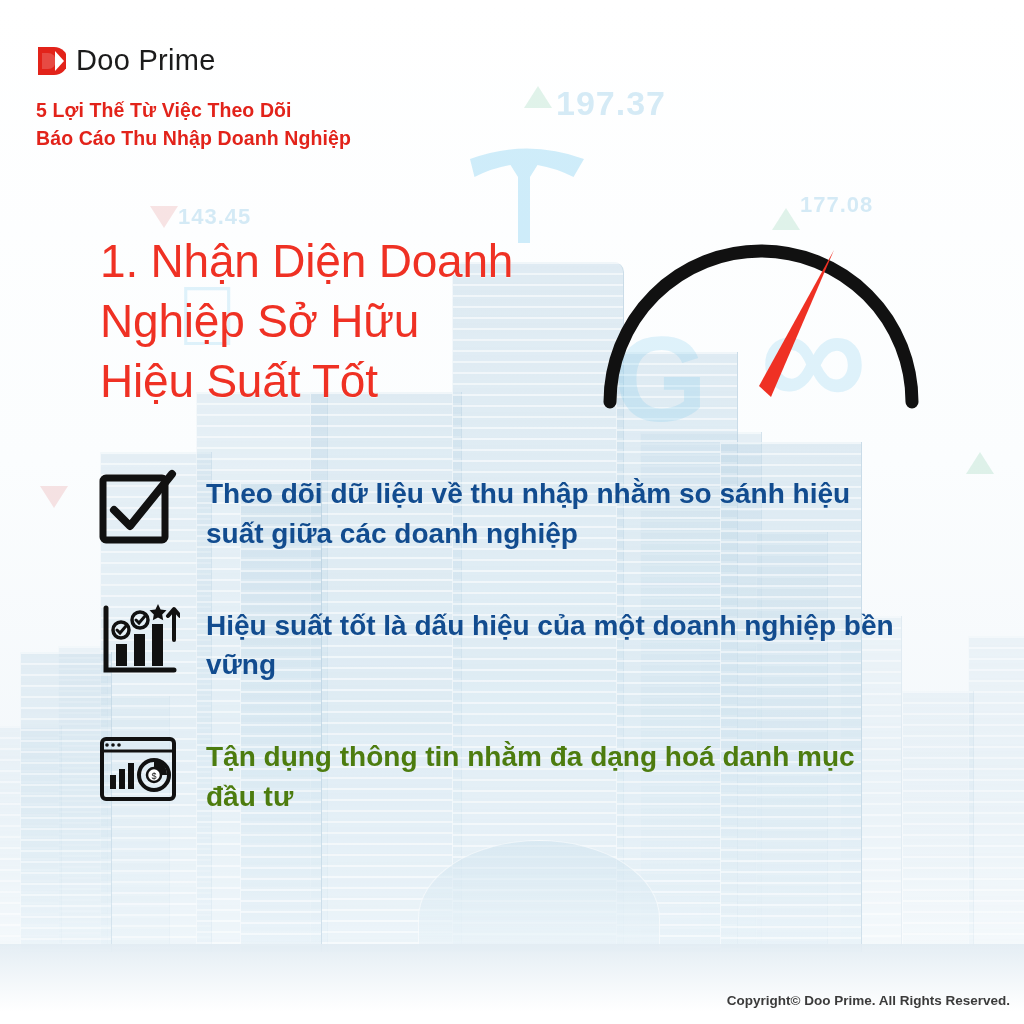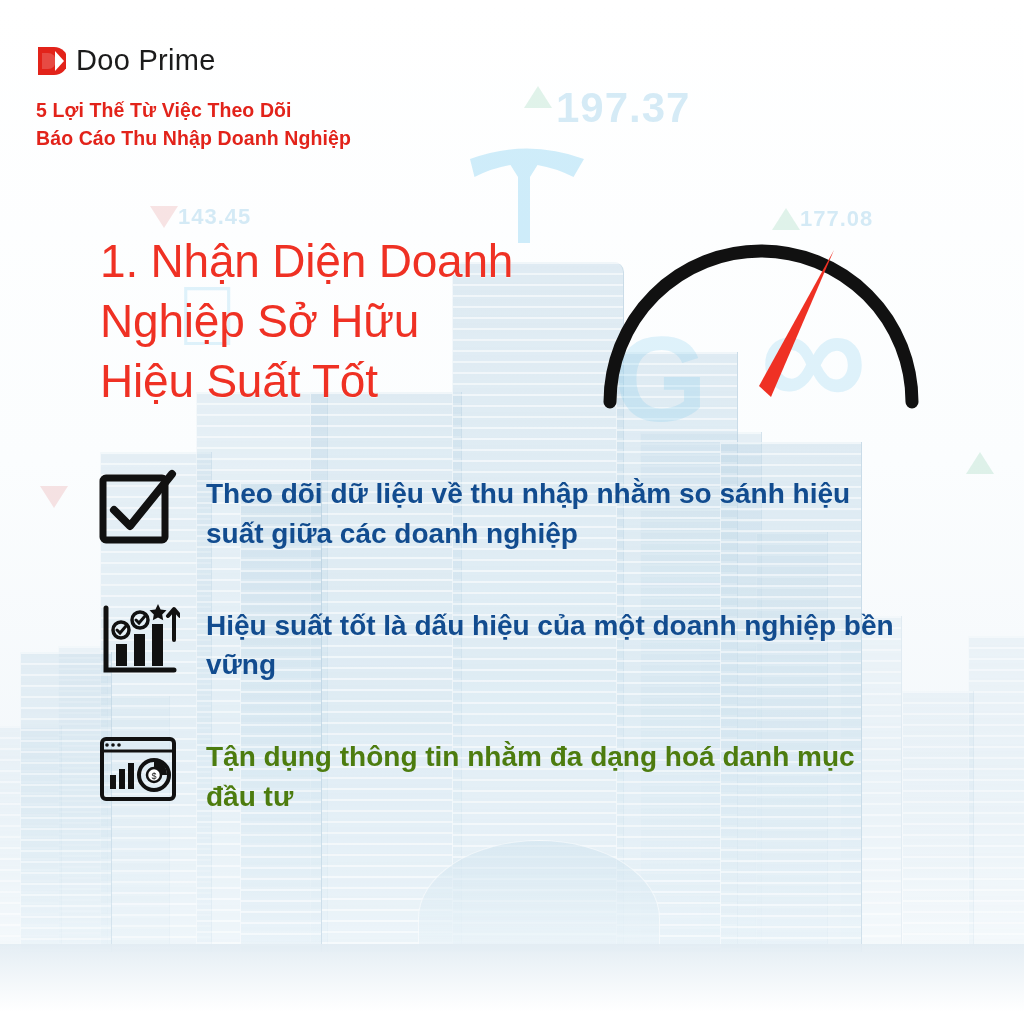--- a/index.html
+++ b/index.html
@@ -71,21 +71,21 @@
   }
 
   
   .wm {
     position: absolute;
     color: rgba(120,190,225,0.30);
     font-weight: 700;
     letter-spacing: 1px;
     user-select: none;
   }
-  .wm-num { font-size: 42px; }
+  .wm-num { font-size: 34px; }
   .wm-num.small { font-size: 22px; }
   .wm-glyph {
     font-size: 120px;
     color: rgba(120,200,235,0.22);
     font-weight: 700;
   }
   .tri-up, .tri-dn {
     position: absolute;
     width: 0; height: 0;
   }
@@ -229,21 +229,21 @@
     <div class="bld near" style="left:616px; width:120px; height:600px;"></div>
     <div class="bld near" style="left:720px; width:140px; height:510px;"></div>
     <div class="bld near" style="left:240px; width:80px;  height:470px;"></div>
 
     <div class="dome" style="left:418px; width:240px; height:110px;"></div>
 
     <div class="ground"></div>
 
     <div class="wm wm-num" style="top:84px; left:556px;">197.37</div>
     <div class="wm wm-num small" style="top:204px; left:178px;">143.45</div>
-    <div class="wm wm-num small" style="top:206px; left:800px;">177.08</div>
+    <div class="wm wm-num small" style="top:192px; left:800px;">177.08</div>
 
     <div class="tri-up" style="top:86px; left:524px;"></div>
     <div class="tri-dn" style="top:206px; left:150px;"></div>
     <div class="tri-up" style="top:208px; left:772px;"></div>
     <div class="tri-dn" style="top:486px; left:40px;"></div>
     <div class="tri-up" style="top:452px; left:966px;"></div>
 
     <div class="tesla-mark" style="top:126px; left:452px;">
       <svg width="150" height="150" viewBox="0 0 100 100" aria-hidden="true">
         <path d="M12 22 q38 -14 76 0 l-7 12 q-12 -6 -24 -8 l-5 8 v44 h-8 v-44 l-5 -8 q-12 2 -24 8 z" fill="rgba(110,200,240,0.32)"></path>
@@ -329,14 +329,15 @@
           <path d="M58 44 L58 29 A15 15 0 0 1 71 44 Z" fill="#111111"></path>
           <circle cx="58" cy="44" r="7" fill="#ffffff" stroke="#111111" stroke-width="2.5"></circle>
           <text x="58" y="48" font-size="9" font-family="Liberation Sans, sans-serif" text-anchor="middle" fill="#111111">$</text>
         </svg>
       </span>
       <span class="txt">Tận dụng thông tin nhằm đa dạng hoá danh mục đầu tư</span>
     </div>
 
   </div>
 
+  <div class="footer">Copyright© Doo Prime. All Rights Reserved.</div>
 
 </div>
 
 </body></html>

